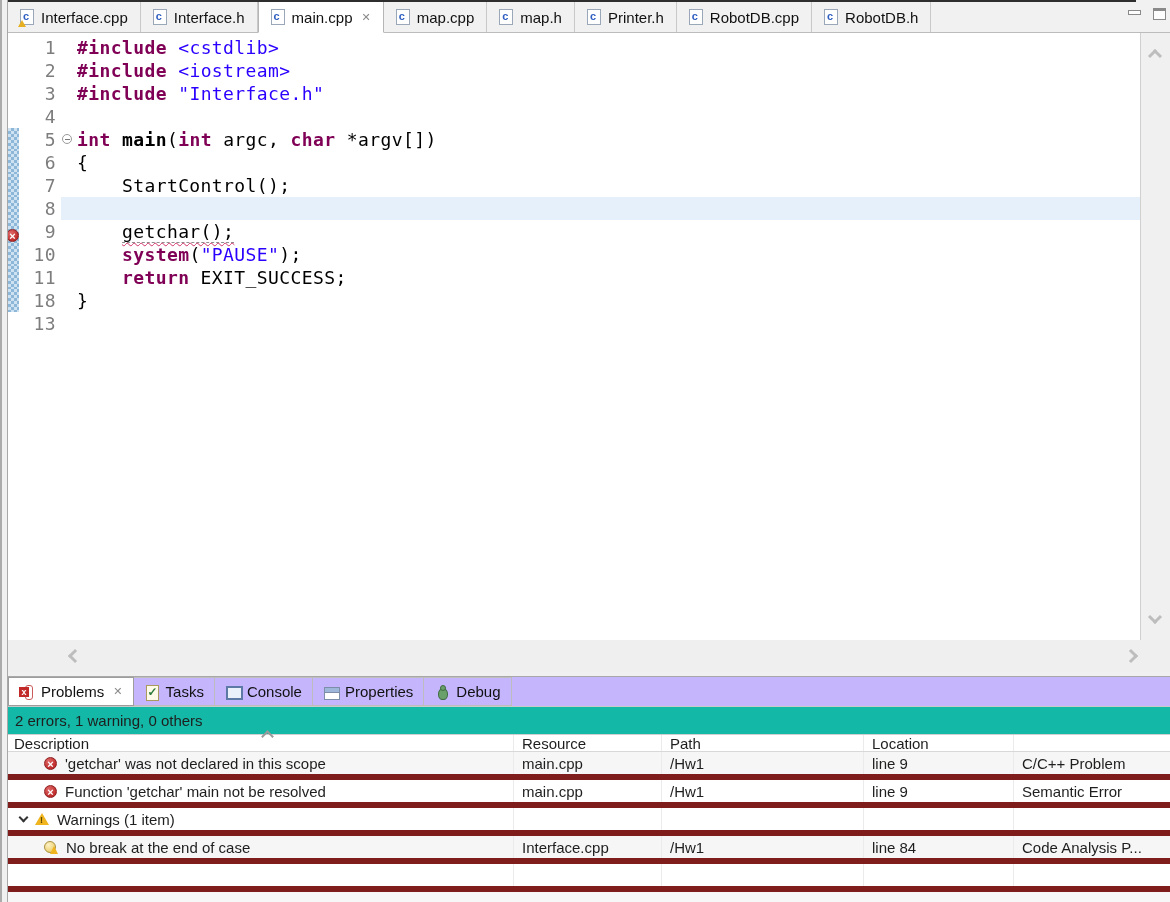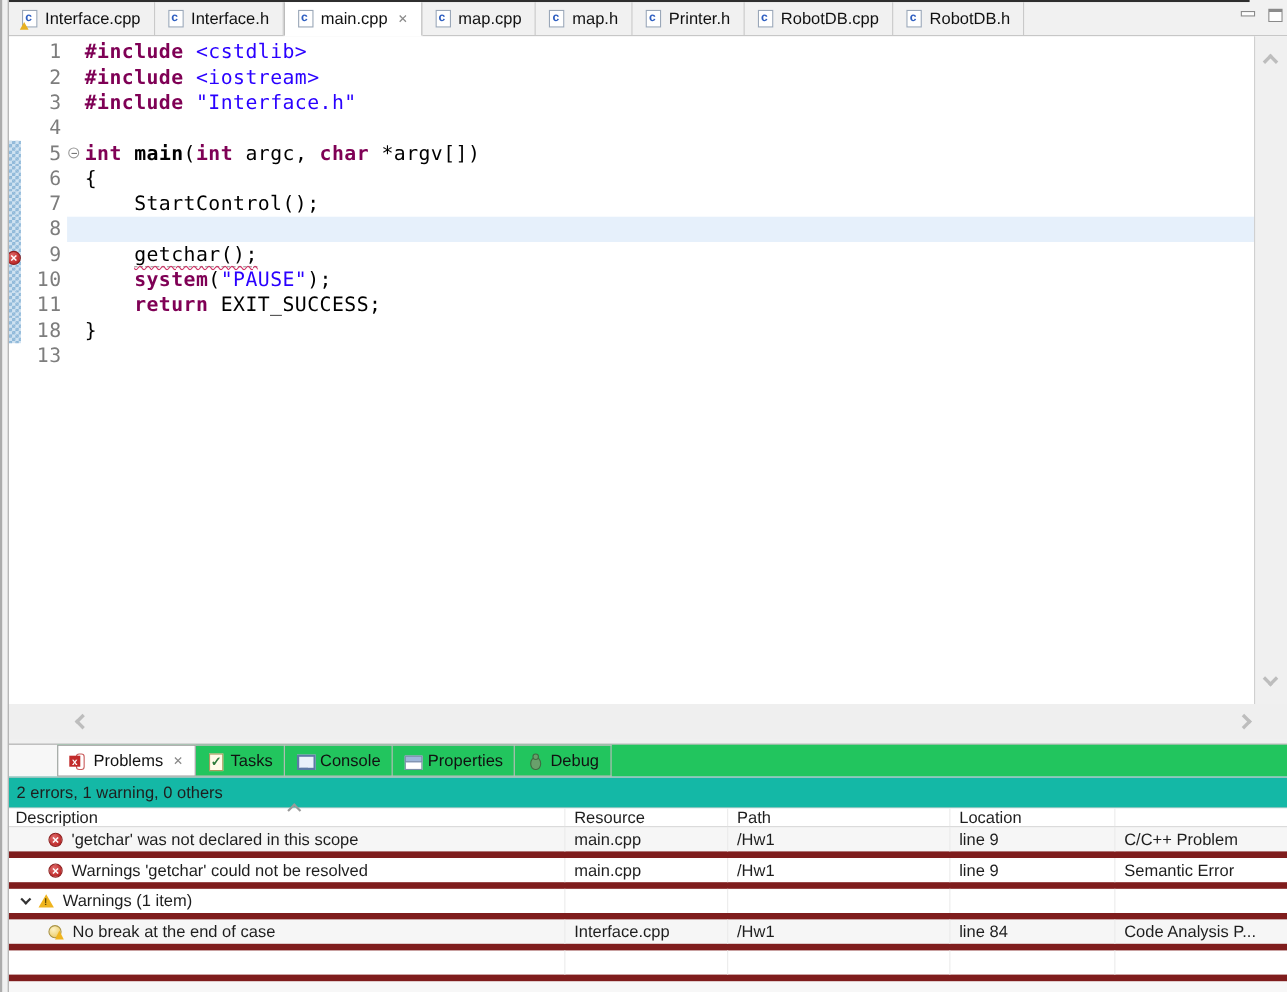--- a/index.html
+++ b/index.html
@@ -69,21 +69,21 @@
   .vscroll { width:30px; flex:0 0 auto; background:#f0f0f0; border-left:1px solid #d0d0d0; position:relative; }
   .chev { width:10px; height:10px; border-right:3px solid #bdbdbd; border-bottom:3px solid #bdbdbd; position:absolute; }
   .chev.up { transform:rotate(-135deg); left:9px; top:18px; }
   .chev.down { transform:rotate(45deg); left:9px; bottom:18px; }
   .hscroll { height:32px; background:#efefef; position:relative; }
   .chev.left { transform:rotate(135deg); left:62px; top:11px; }
   .chev.right { transform:rotate(-45deg); right:34px; top:11px; }
 
   
   .bottom-panel { position:absolute; left:8px; top:676px; right:0; bottom:0; background:#f7f7f7; border-top:1px solid #a8a8a8; }
-  .btabbar { display:flex; height:29px; background:#22c55e;margin-left:44px; }
+  .btabbar { display:flex; height:29px; background:#c4b5fd; }
   .btab { display:flex; align-items:center; gap:6px; padding:0 10px; font-size:15px; color:#111;
     border:1px solid #bdbdbd; border-left:none; white-space:nowrap; }
   .btab:first-child { border-left:1px solid #bdbdbd; }
   .btab.active { background:#ffffff; border-color:#9d9d9d; }
   .btab .close { font-size:11px; color:#8a8a8a; margin-left:3px; }
   .bicon { width:16px; height:16px; position:relative; flex:0 0 auto; }
 
   
   .ic-problems::before { content:""; position:absolute; right:2px; top:1px; width:6px; height:13px;
     border:1px solid #c95b5b; border-radius:3px; background:#fff; }
@@ -255,21 +255,21 @@
             </div>
             <div class="pcell col-res">main.cpp</div>
             <div class="pcell col-path">/Hw1</div>
             <div class="pcell col-loc">line 9</div>
             <div class="pcell col-type">C/C++ Problem</div>
           </div>
           <div class="prow">
             <div class="pcell col-desc">
               <span class="indent-sp"></span>
               <span class="err-circ desc-icon-gap"></span>
-              <span>Warnings 'getchar' could not be resolved</span>
+              <span>Function 'getchar' main not be resolved</span>
             </div>
             <div class="pcell col-res">main.cpp</div>
             <div class="pcell col-path">/Hw1</div>
             <div class="pcell col-loc">line 9</div>
             <div class="pcell col-type">Semantic Error</div>
           </div>
           <div class="prow">
             <div class="pcell col-desc">
               <span class="grp-chevron"></span>
               <span class="warn-tri"></span>

